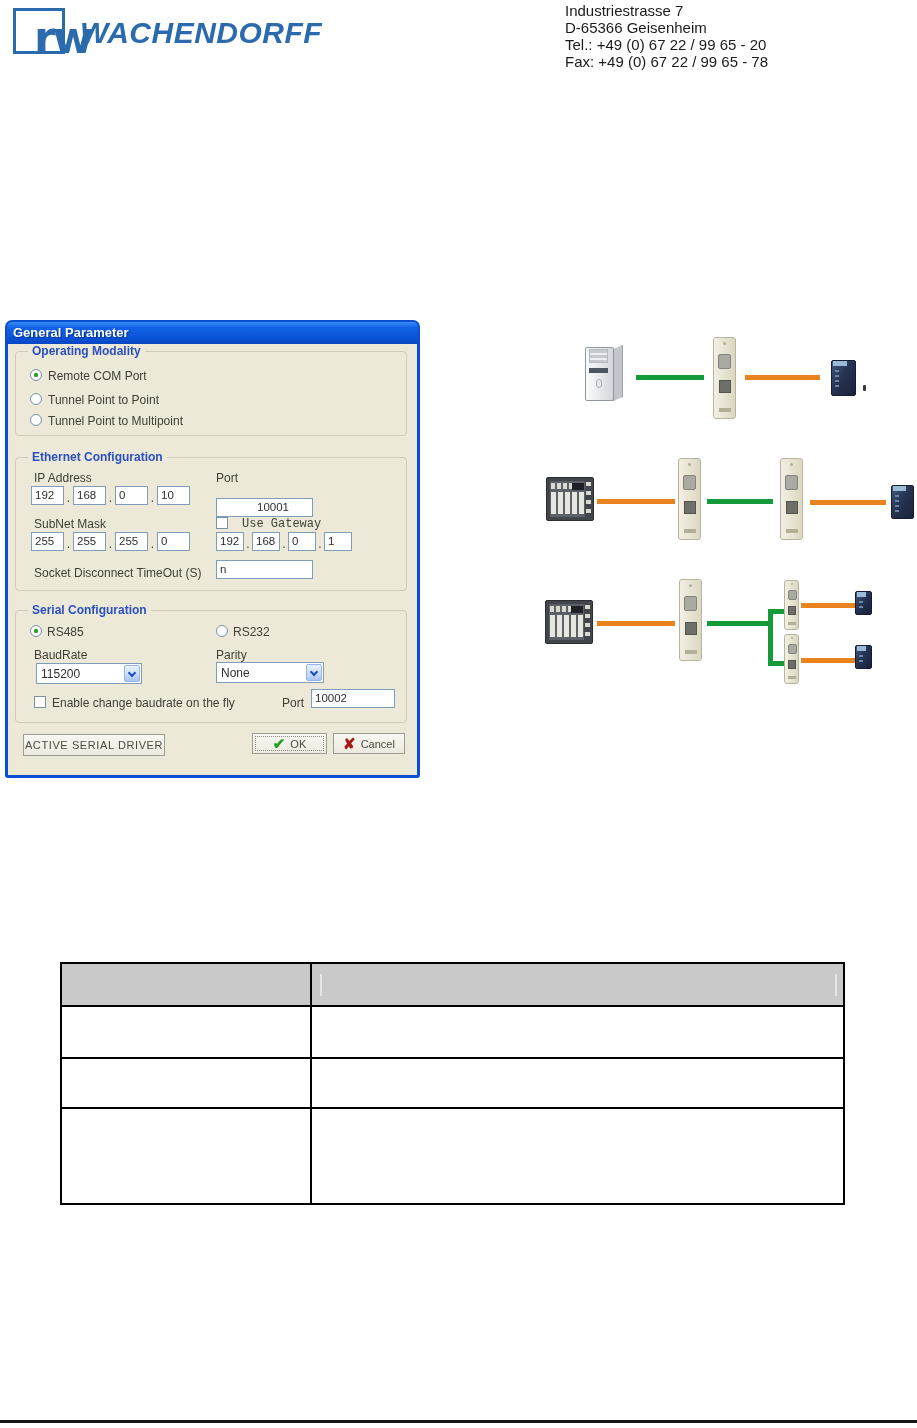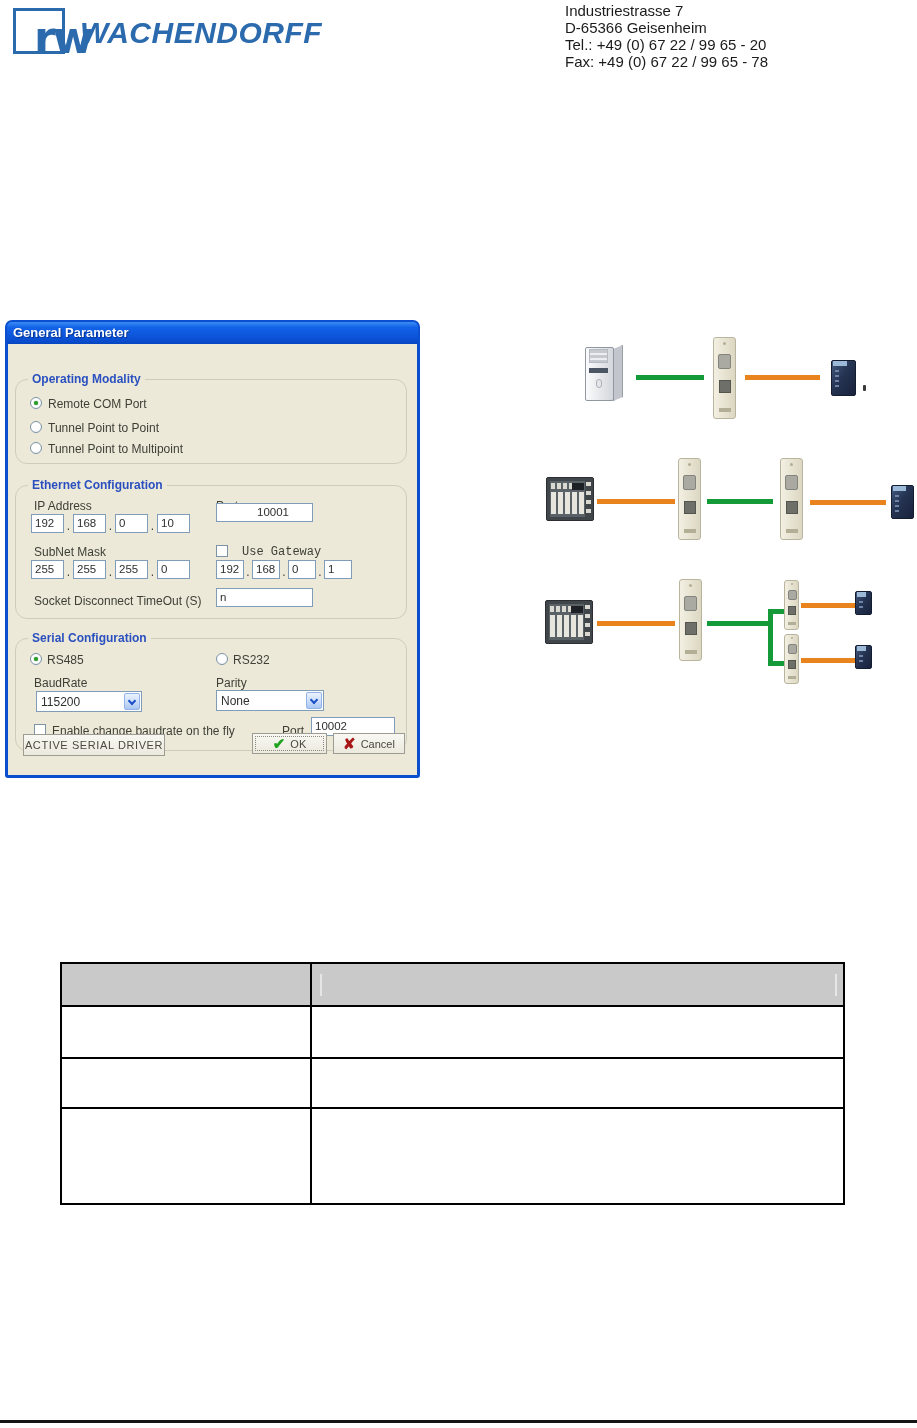--- a/index.html
+++ b/index.html
@@ -18,21 +18,21 @@
   .addr .co { font-weight:bold; font-size:15.5px; }
 
   
   .dialog { position:absolute; left:5px; top:320px; width:415px; height:458px;
             border:3px solid #0a4fd0; border-radius:7px 7px 3px 3px; background:#ece9d8; }
   .titlebar { position:absolute; left:-1px; top:-1px; right:-1px; height:22px;
               border-radius:5px 5px 0 0; padding-left:6px; line-height:21px;
               background:linear-gradient(180deg,#3b8bf5 0%,#1262e8 25%,#0a51d6 75%,#0846c0 100%);
               color:#fff; font-weight:bold; font-size:13px;
               text-shadow:1px 1px 1px #04318e; }
-  .grp { position:absolute; border:1px solid #cfcdb9; border-radius:12px;margin-top:28px; }
+  .grp { position:absolute; border:1px solid #cfcdb9; border-radius:4px; }
   .grp-label { position:absolute; top:-8px; left:12px; background:#ece9d8; padding:0 4px;
                color:#2a50c0; font-size:12px; font-weight:bold; white-space:nowrap; }
   .dlg-text { position:absolute; font-size:12px; color:#3f3f36; white-space:nowrap; }
 
   .radio { position:absolute; width:12px; height:12px; border-radius:50%;
            border:1px solid #7b93a5; background:radial-gradient(circle at 35% 30%,#ffffff 55%,#dfe6ec); }
   .radio.checked::after { content:""; position:absolute; left:3px; top:3px; width:4px; height:4px;
                           border-radius:50%; background:#2ca02c; box-shadow:0 0 1px #1b7a1b; }
   .checkbox { position:absolute; width:12px; height:12px; border:1px solid #7b93a5; background:#fff; }
 
@@ -164,21 +164,21 @@
         <div class="octet">192</div>
           <div class="sep">.</div>
         <div class="octet">168</div>
           <div class="sep">.</div>
         <div class="octet">0</div>
           <div class="sep">.</div>
         <div class="octet">10</div>
       </div>
 
       <span class="dlg-text" style="left:200px; top:13px;">Port</span>
-      <div class="field" style="left:200px; top:17px; width:97px; height:19px;padding-left:40px;">10001</div>
+      <div class="field" style="left:200px; top:40px; width:97px; height:19px;padding-left:40px;">10001</div>
 
       <span class="dlg-text" style="left:18px; top:59px;">SubNet Mask</span>
       <div class="octets" style="left:15px; top:74px;">
         <div class="octet">255</div>
           <div class="sep">.</div>
         <div class="octet">255</div>
           <div class="sep">.</div>
         <div class="octet">255</div>
           <div class="sep">.</div>
         <div class="octet">0</div>

